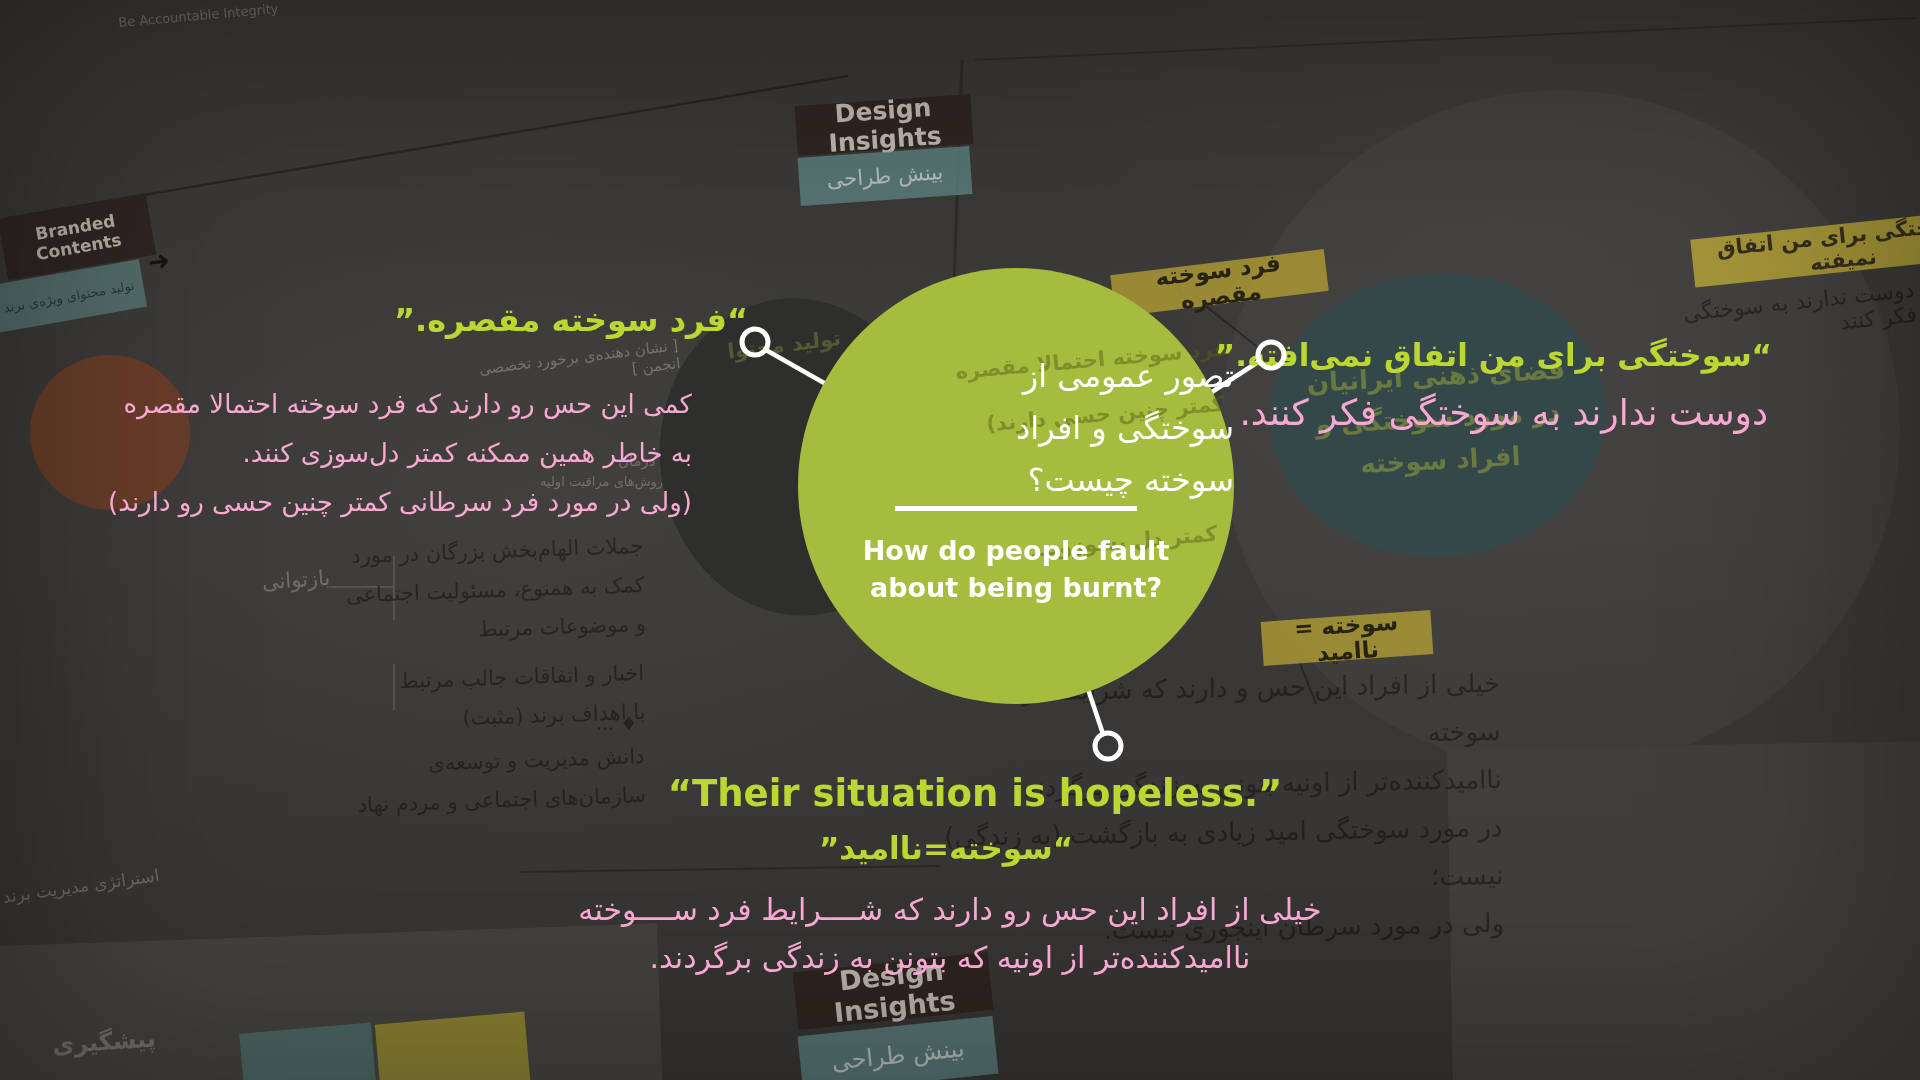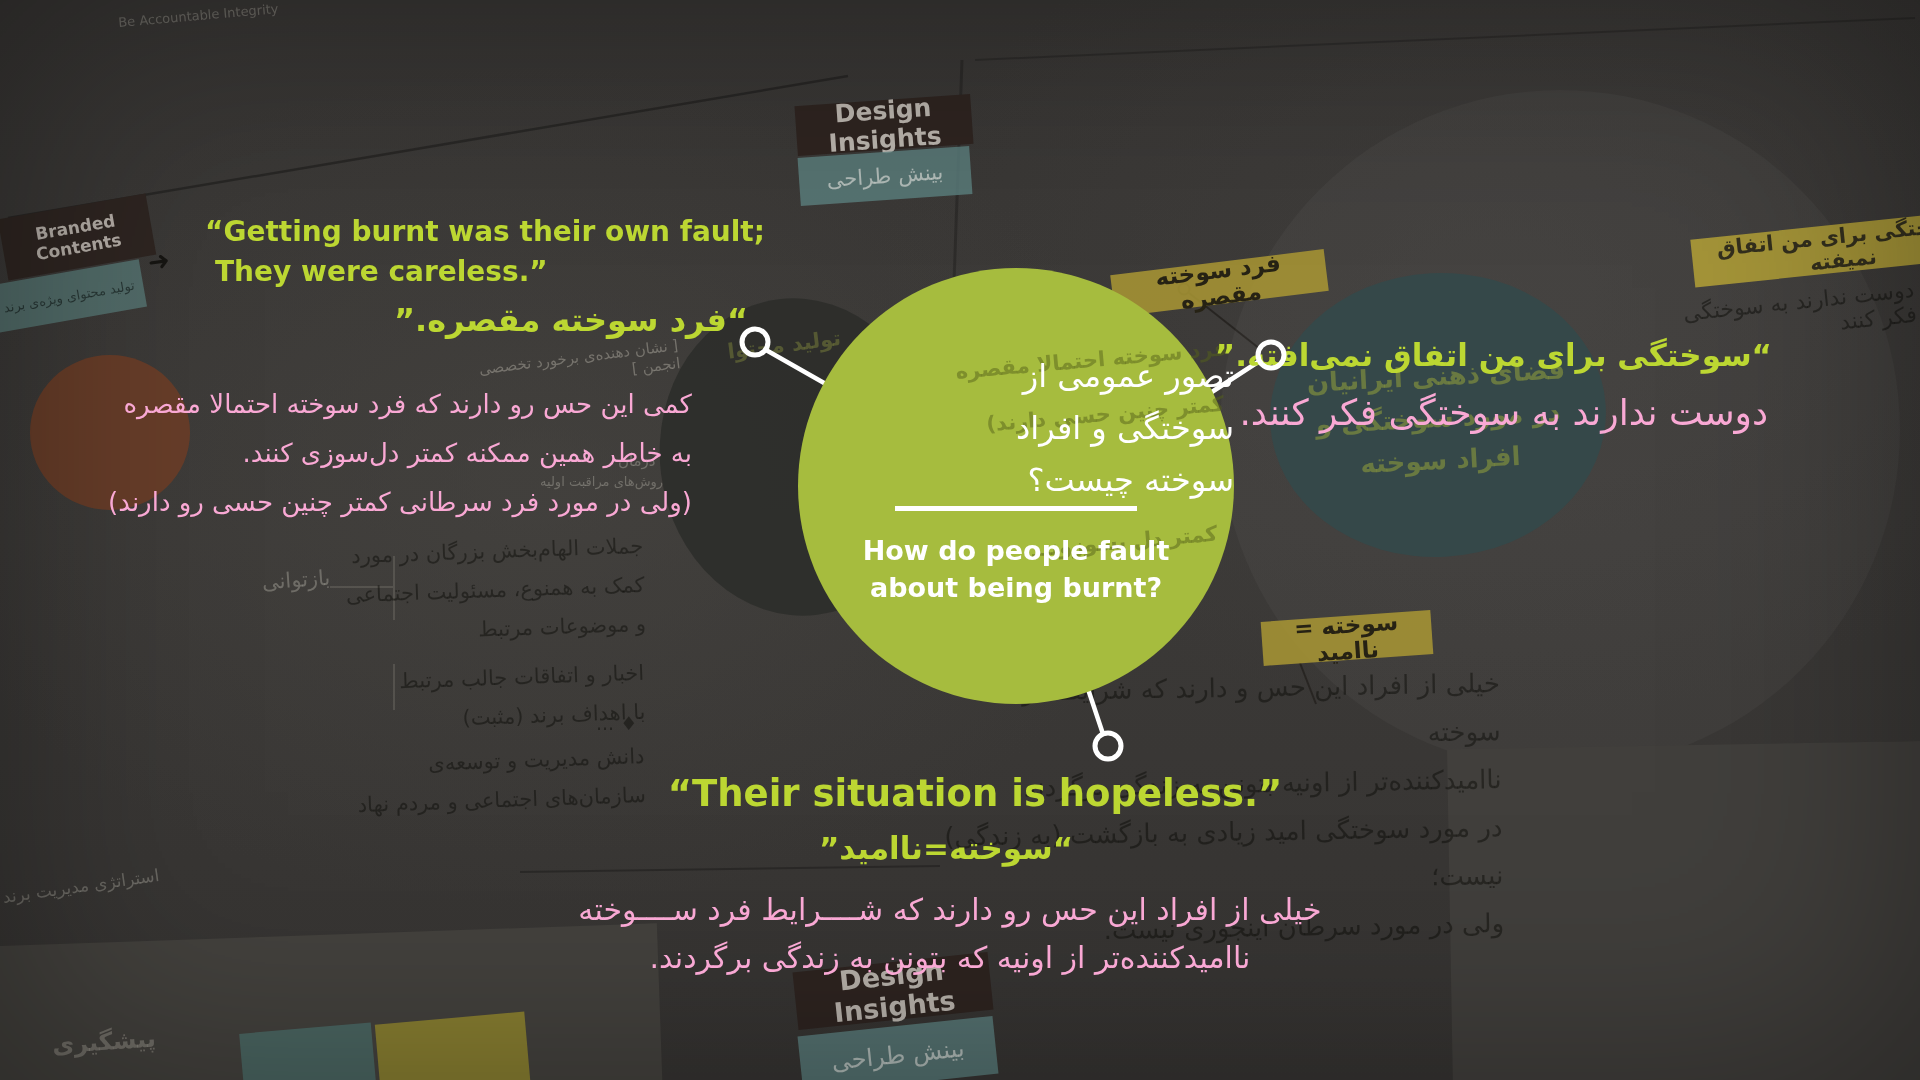--- a/index.html
+++ b/index.html
@@ -166,24 +166,20 @@
       <span class="line">سوختگی و افراد</span>
       <span class="line">سوخته چیست؟</span>
     </div>
     <div class="circle-divider"></div>
     <div class="circle-question">
       <span class="line">How do people fault</span>
       <span class="line">about being burnt?</span>
     </div>
   </div>
 
-  <div class="abs q-en" style="left:205px;top:212px;font-size:28px;line-height:40px">
-    <span class="line">“Getting burnt was their own fault;</span>
-    <span class="line" style="padding-left:10px">They were careless.”</span>
-  </div>
   <div class="abs q-fa-green" style="right:1172px;top:301px;font-size:32px">“فرد سوخته مقصره.”</div>
   <div class="abs q-fa-white" style="right:1228px;top:380px;font-size:26px;line-height:49px;text-align:right">
     <span class="line">کمی این حس رو دارند که فرد سوخته احتمالا مقصره</span>
     <span class="line">به خاطر همین ممکنه کمتر دل‌سوزی کنند.</span>
     <span class="line">(ولی در مورد فرد سرطانی کمتر چنین حسی رو دارند)</span>
   </div>
 
   <div class="abs q-fa-green" style="right:148px;top:337px;font-size:31px">“سوختگی برای من اتفاق نمی‌افته.”</div>
   <div class="abs q-fa-white" style="right:152px;top:392px;font-size:36px">دوست ندارند به سوختگی فکر کنند.</div>
 

